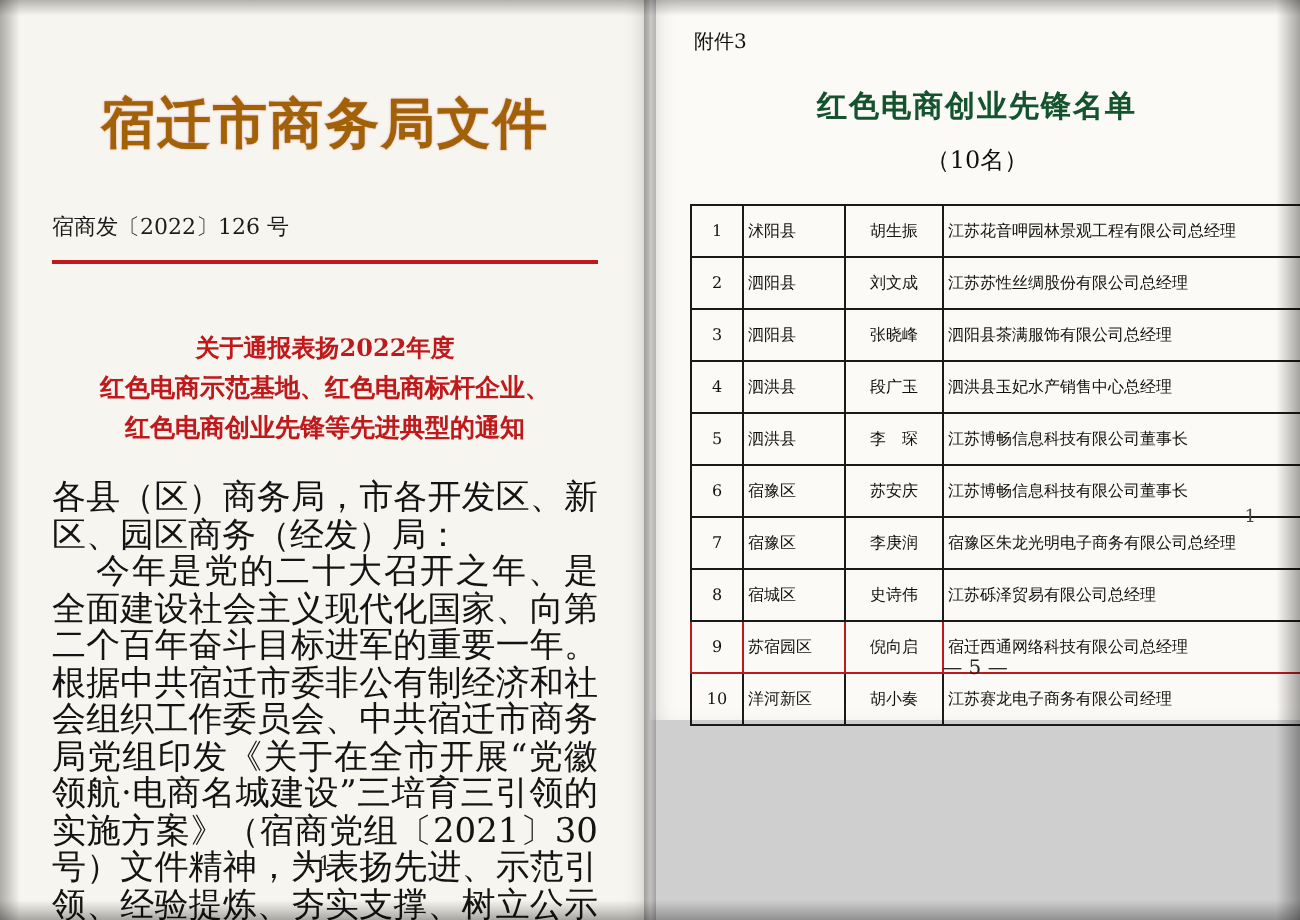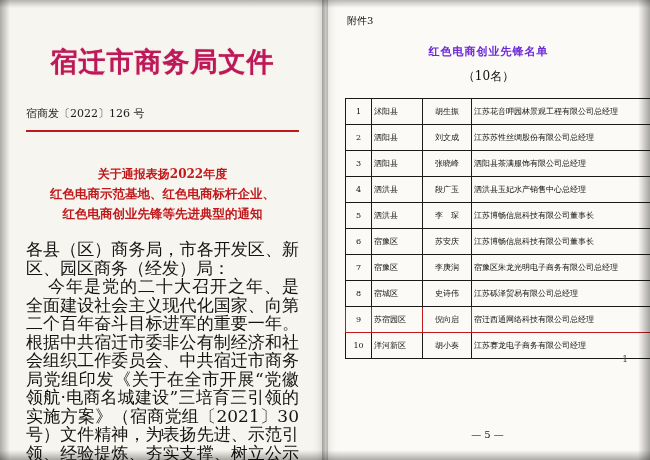--- a/index.html
+++ b/index.html
@@ -26,29 +26,29 @@
     width: 325px;
     height: 460px;
     background: #f7f5ef;
     box-sizing: border-box;
     padding: 18px 26px 10px 26px;
     box-shadow: inset -8px 0 14px -10px rgba(0,0,0,0.45);
   }
   .page-right {
     position: relative;
     width: 325px;
-    height: 460px;
+    height: 360px;
     background: #fbfaf6;
     box-sizing: border-box;
     padding: 14px 18px 10px 20px;
     box-shadow: inset 8px 0 14px -10px rgba(0,0,0,0.35);
   }
   .doc-title {
     text-align: center;
-    color: #be185d;
+    color: #a16207;
     font-family: "DejaVu Serif", "Liberation Serif", serif;
     font-weight: bold;
     font-size: 27px;
     letter-spacing: 1px;
     margin-top: 26px;
     text-shadow: 0 0 1px rgba(192,25,28,0.5);
   }
   .doc-number {
     font-family: "DejaVu Serif", "Liberation Serif", serif;
     font-size: 11px;
@@ -92,24 +92,24 @@
   }
   
   .attach-label {
     font-family: "DejaVu Serif", "Liberation Serif", serif;
     font-size: 10px;
     color: #111;
     margin-left: 2px;
   }
   .list-title {
     text-align: center;
-    color: #6d28d9;
+    color: #14532d;
     font-family: "DejaVu Serif", "Liberation Serif", serif;
     font-weight: bold;
-    font-size: 11px;
+    font-size: 15px;
     margin-top: 16px;
     letter-spacing: 1px;
   }
   .list-count {
     text-align: center;
     font-family: "DejaVu Serif", "Liberation Serif", serif;
     font-size: 12px;
     color: #111;
     margin-top: 9px;
   }

